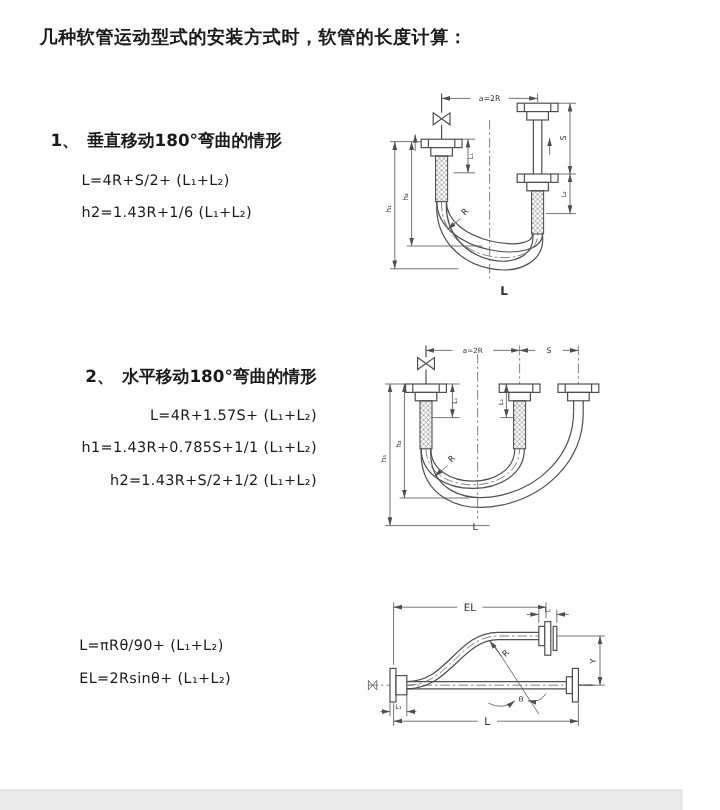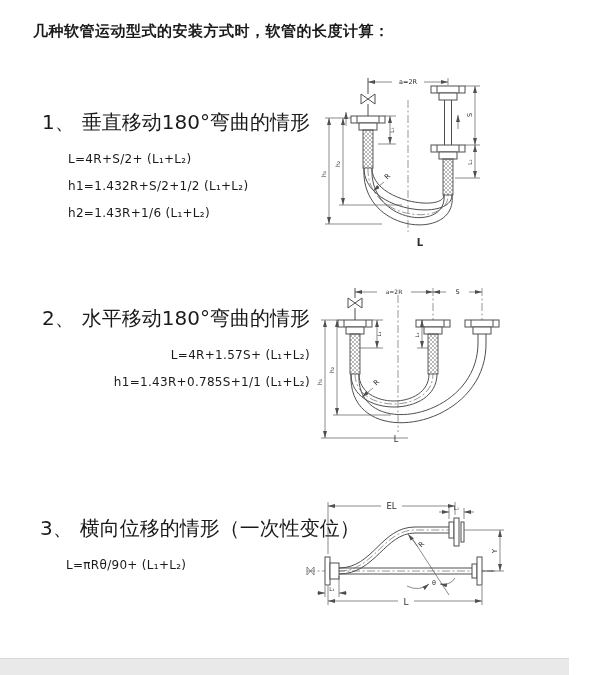--- a/index.html
+++ b/index.html
@@ -7,21 +7,21 @@
     position:relative; width:569px; height:675px; background:#ffffff;
     font-family:"DejaVu Sans","Liberation Sans",sans-serif; color:#1a1a1a;
     overflow:hidden;
   }
   .scan-edge-right{position:absolute; left:591px; top:0; width:9px; height:675px;
     background:#e9e9e9; border-left:1px solid #d9d9d9;}
   .scan-edge-bottom{position:absolute; left:0; top:658px; width:600px; height:17px;
     background:#e9e9e9; border-top:1px solid #d9d9d9;}
   .title{position:absolute; left:33px; top:22px; font-size:15px; font-weight:bold; letter-spacing:.5px; white-space:nowrap;}
   .section{position:absolute; white-space:nowrap;}
-  .sec-head{font-size:20px; font-weight:normal;}
+  .sec-head{font-size:14px; font-weight:bold;}
   .sec-num{margin-right:7px;}
   .formulas{margin:10px 0 0 26px;}
   .formula{font-size:12px; line-height:27px; letter-spacing:.3px;}
   .diagram{position:absolute;text-align:center;}
   .diagram svg{display:block; overflow:visible;}
   .cl{stroke:#4f4f4f; stroke-width:1; fill:none;}
   .thin{stroke:#5a5a5a; stroke-width:.7; fill:none;}
   .cen{stroke:#6a6a6a; stroke-width:.7; fill:none; stroke-dasharray:8 2.5 2 2.5;}
   .braid{fill:url(#braidpat); stroke:#4f4f4f; stroke-width:.9;}
   .fl{fill:#ffffff; stroke:#4f4f4f; stroke-width:1;}
@@ -42,37 +42,37 @@
       </pattern>
     </defs>
   </svg>
 
   <div class="title">几种软管运动型式的安装方式时，软管的长度计算：</div>
 
   <div class="section" style="left:42px; top:109px;">
     <div class="sec-head"><span class="sec-num">1、</span><span>垂直移动180°弯曲的情形</span></div>
     <div class="formulas">
       <div class="formula">L=4R+S/2+ (L₁+L₂)</div>
-      <div class="formula">h1=1.432R+S/2+1/2 (L₁+L₂)</div>
       <div class="formula">h2=1.43R+1/6 (L₁+L₂)</div>
     </div>
   </div>
 
   <div class="section" style="left:42px; top:305px;text-align:right;">
     <div class="sec-head"><span class="sec-num">2、</span><span>水平移动180°弯曲的情形</span></div>
     <div class="formulas">
       <div class="formula">L=4R+1.57S+ (L₁+L₂)</div>
       <div class="formula">h1=1.43R+0.785S+1/1 (L₁+L₂)</div>
+      <div class="formula">h2=1.43R+S/2+1/2 (L₁+L₂)</div>
     </div>
   </div>
 
   <div class="section" style="left:40px; top:515px;">
-    <div class="sec-head"><span class="sec-num">3、</span><span>横向位移的情形（一次性变位）</span></div>
     <div class="formulas">
       <div class="formula">L=πRθ/90+ (L₁+L₂)</div>
+      <div class="formula">EL=2Rsinθ+ (L₁+L₂)</div>
     </div>
   </div>
 
   <div class="diagram" style="left:312px; top:70px;">
     <svg width="276" height="184" viewBox="0 0 276 184">
 
       <g>
         <line class="thin" x1="136" y1="15" x2="136" y2="8"></line>
         <line class="thin" x1="56" y1="12" x2="80" y2="12" marker-start="url(#arr)"></line>
         <line class="thin" x1="112" y1="12" x2="136" y2="12" marker-end="url(#arr)"></line>

